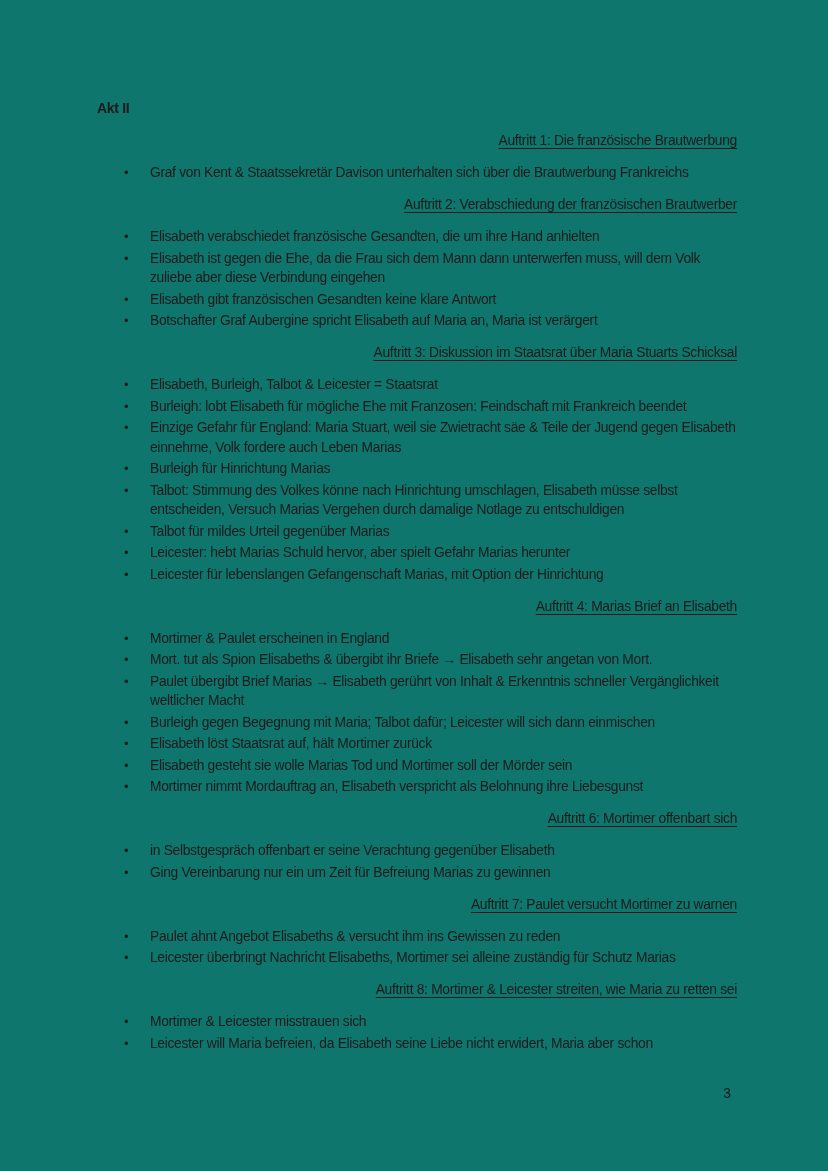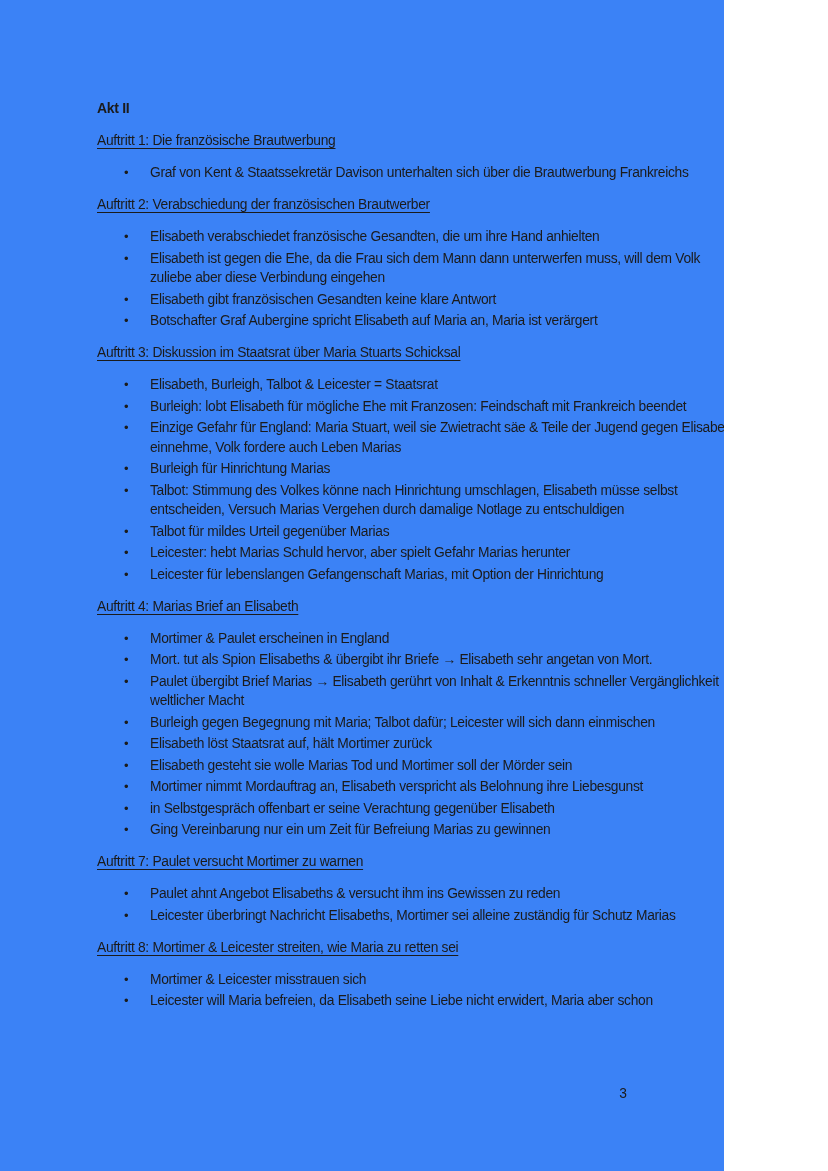--- a/index.html
+++ b/index.html
@@ -8,23 +8,23 @@
     background: #ffffff;
   }
   body {
     width: 828px;
     height: 1171px;
     font-family: "Liberation Sans", sans-serif;
     color: #1b1b1b;
   }
   .page {
     position: relative;
-    width: 724px;
+    width: 828px;
     height: 1171px;
-    background: #3b82f6;
+    background: #0f766e;
     overflow: hidden;
   }
   .content {
     position: absolute;
     left: 97px;
     top: 99px;
     width: 640px;
     font-size: 13.8px;
     line-height: 19.5px;
     letter-spacing: -0.3px;
@@ -32,20 +32,21 @@
   .doc-title {
     font-weight: bold;
     font-size: 14px;
     margin: 0 0 12px 0;
   }
   .section-heading {
     text-decoration: underline;
     text-underline-offset: 3px;
     margin-top: 12.5px;
     margin-bottom: 12.5px;
+    text-align: right;
   }
   .bullet-list {
     margin: 0;
     padding: 0;
   }
   .bullet-item {
     display: flex;
     align-items: flex-start;
     margin-bottom: 2px;
   }
@@ -171,20 +172,21 @@
               <span class="bullet-dot">•</span>
               <span class="bullet-text">Elisabeth gesteht sie wolle Marias Tod und Mortimer soll der Mörder sein</span>
             </div>
             <div class="bullet-item">
               <span class="bullet-dot">•</span>
               <span class="bullet-text">Mortimer nimmt Mordauftrag an, Elisabeth verspricht als Belohnung ihre Liebesgunst</span>
             </div>
           </div>
         </div>
         <div class="section">
+          <div class="section-heading">Auftritt 6: Mortimer offenbart sich</div>
           <div class="bullet-list">
             <div class="bullet-item">
               <span class="bullet-dot">•</span>
               <span class="bullet-text">in Selbstgespräch offenbart er seine Verachtung gegenüber Elisabeth</span>
             </div>
             <div class="bullet-item">
               <span class="bullet-dot">•</span>
               <span class="bullet-text">Ging Vereinbarung nur ein um Zeit für Befreiung Marias zu gewinnen</span>
             </div>
           </div>

